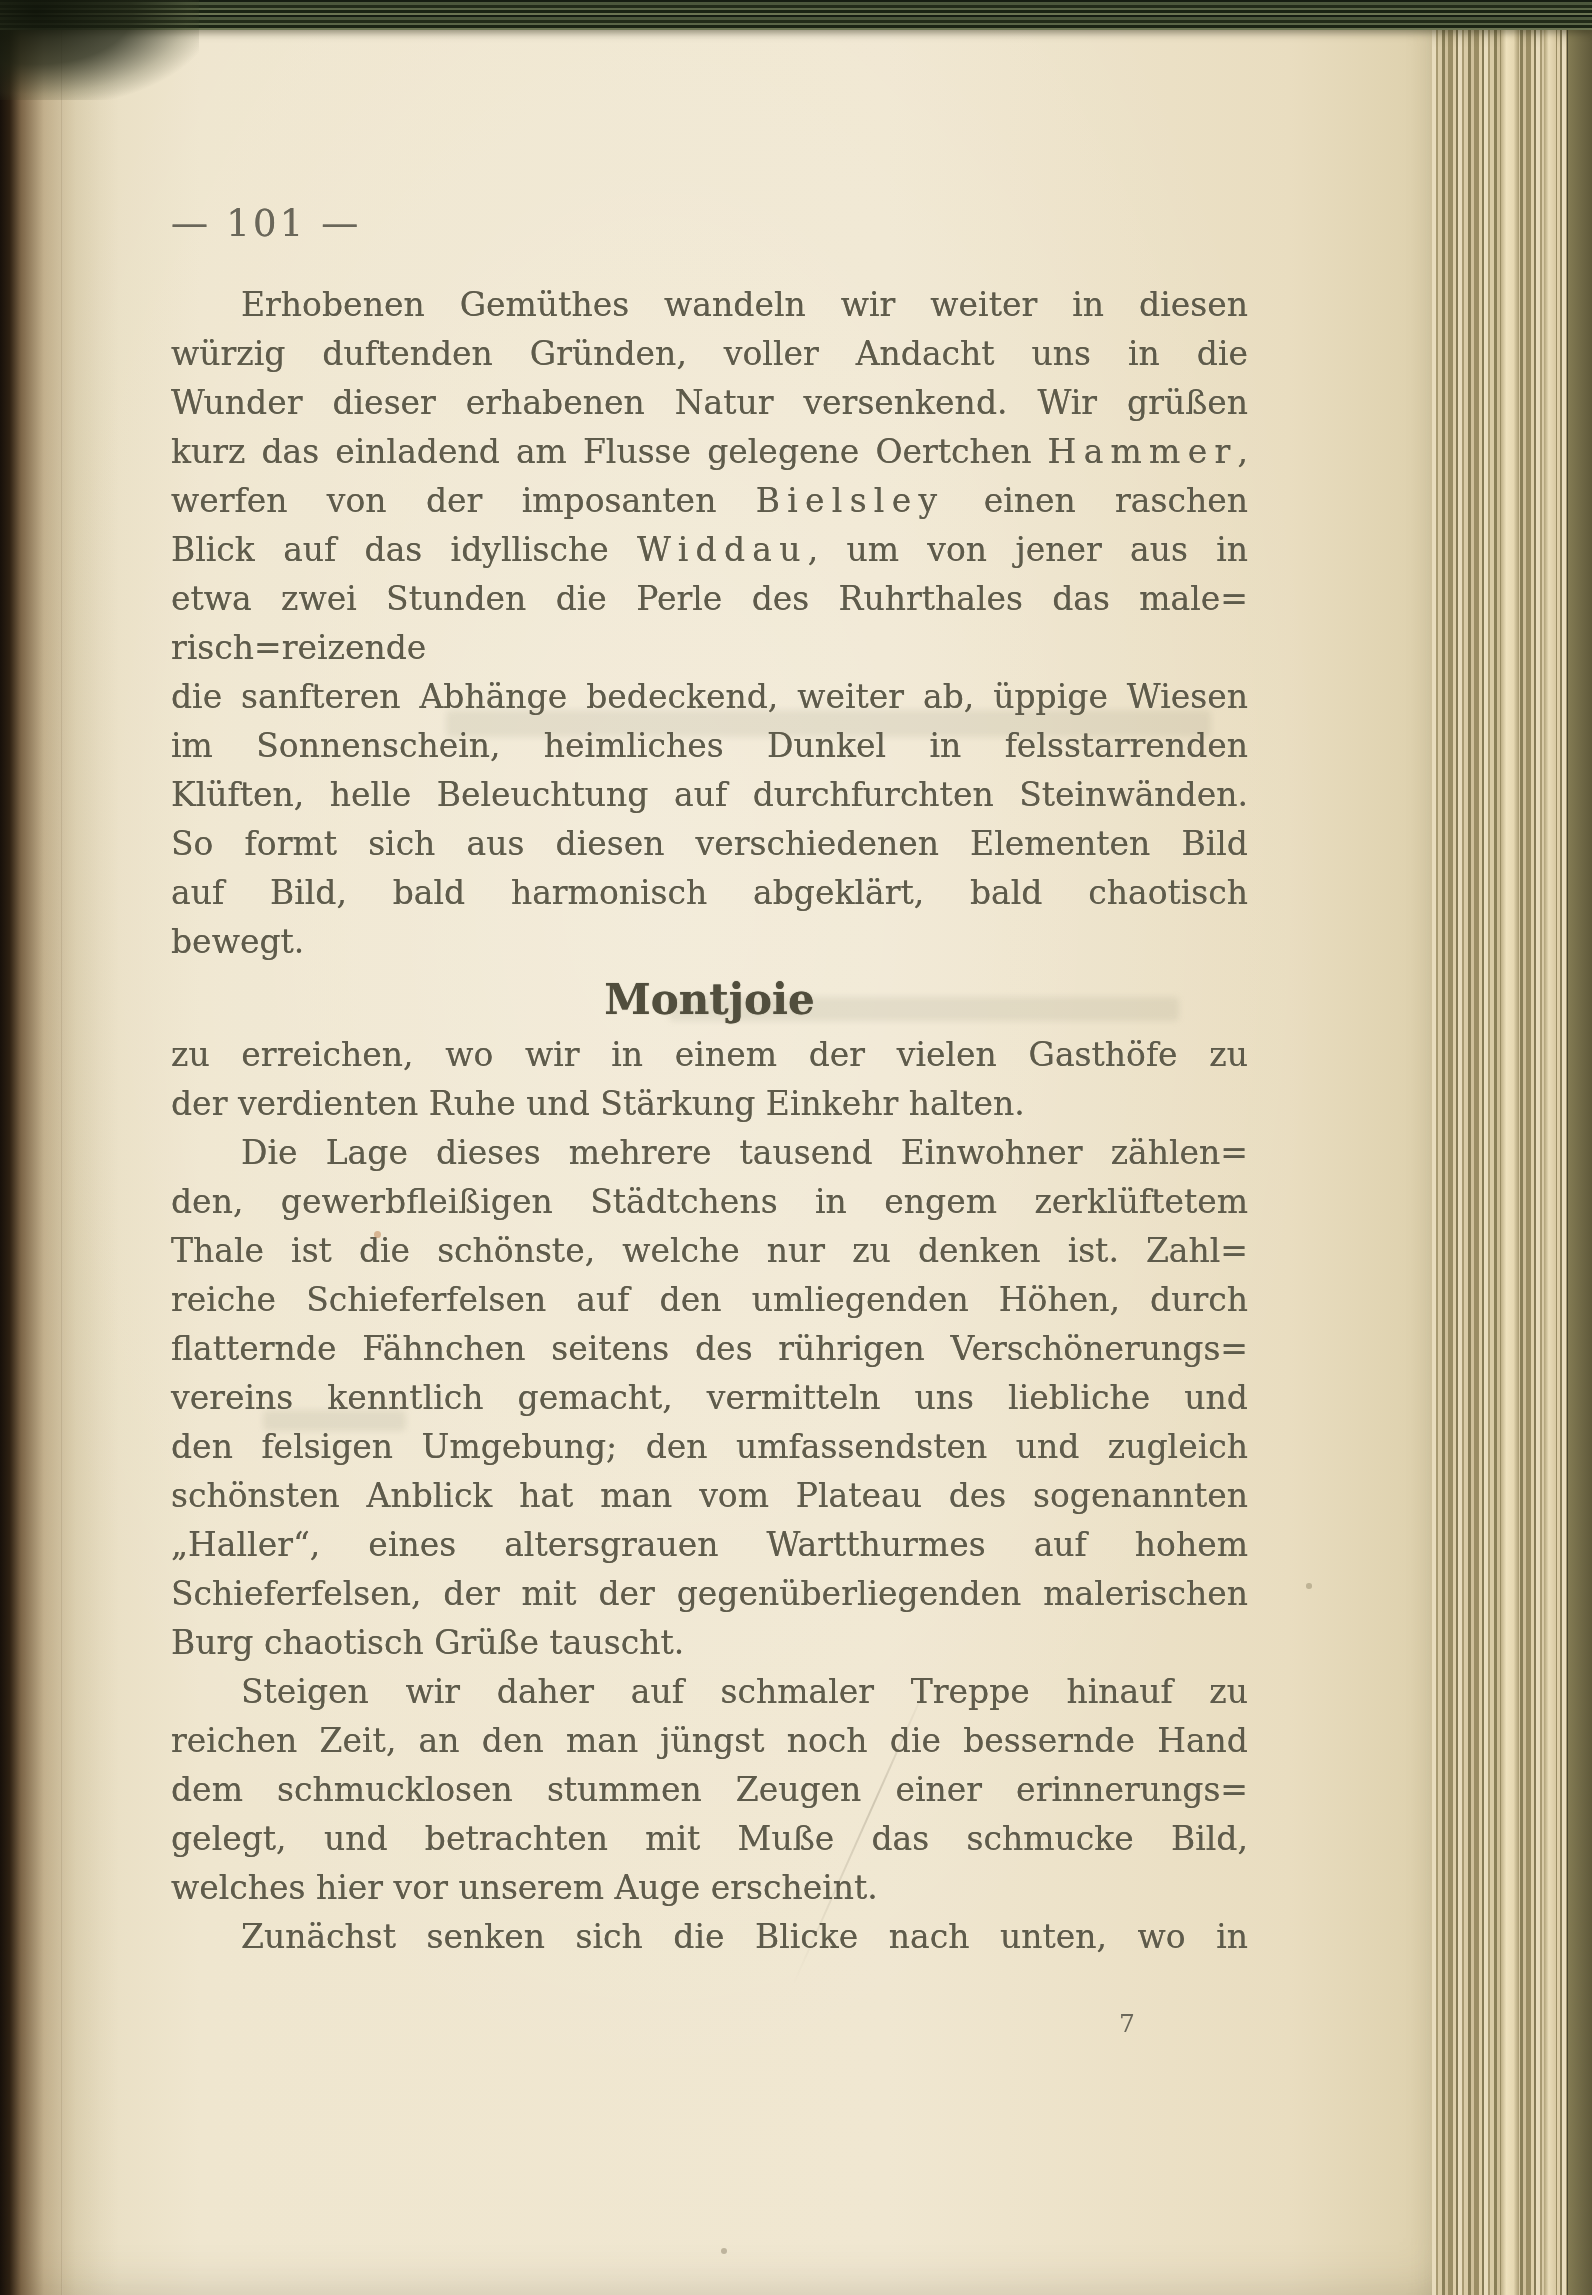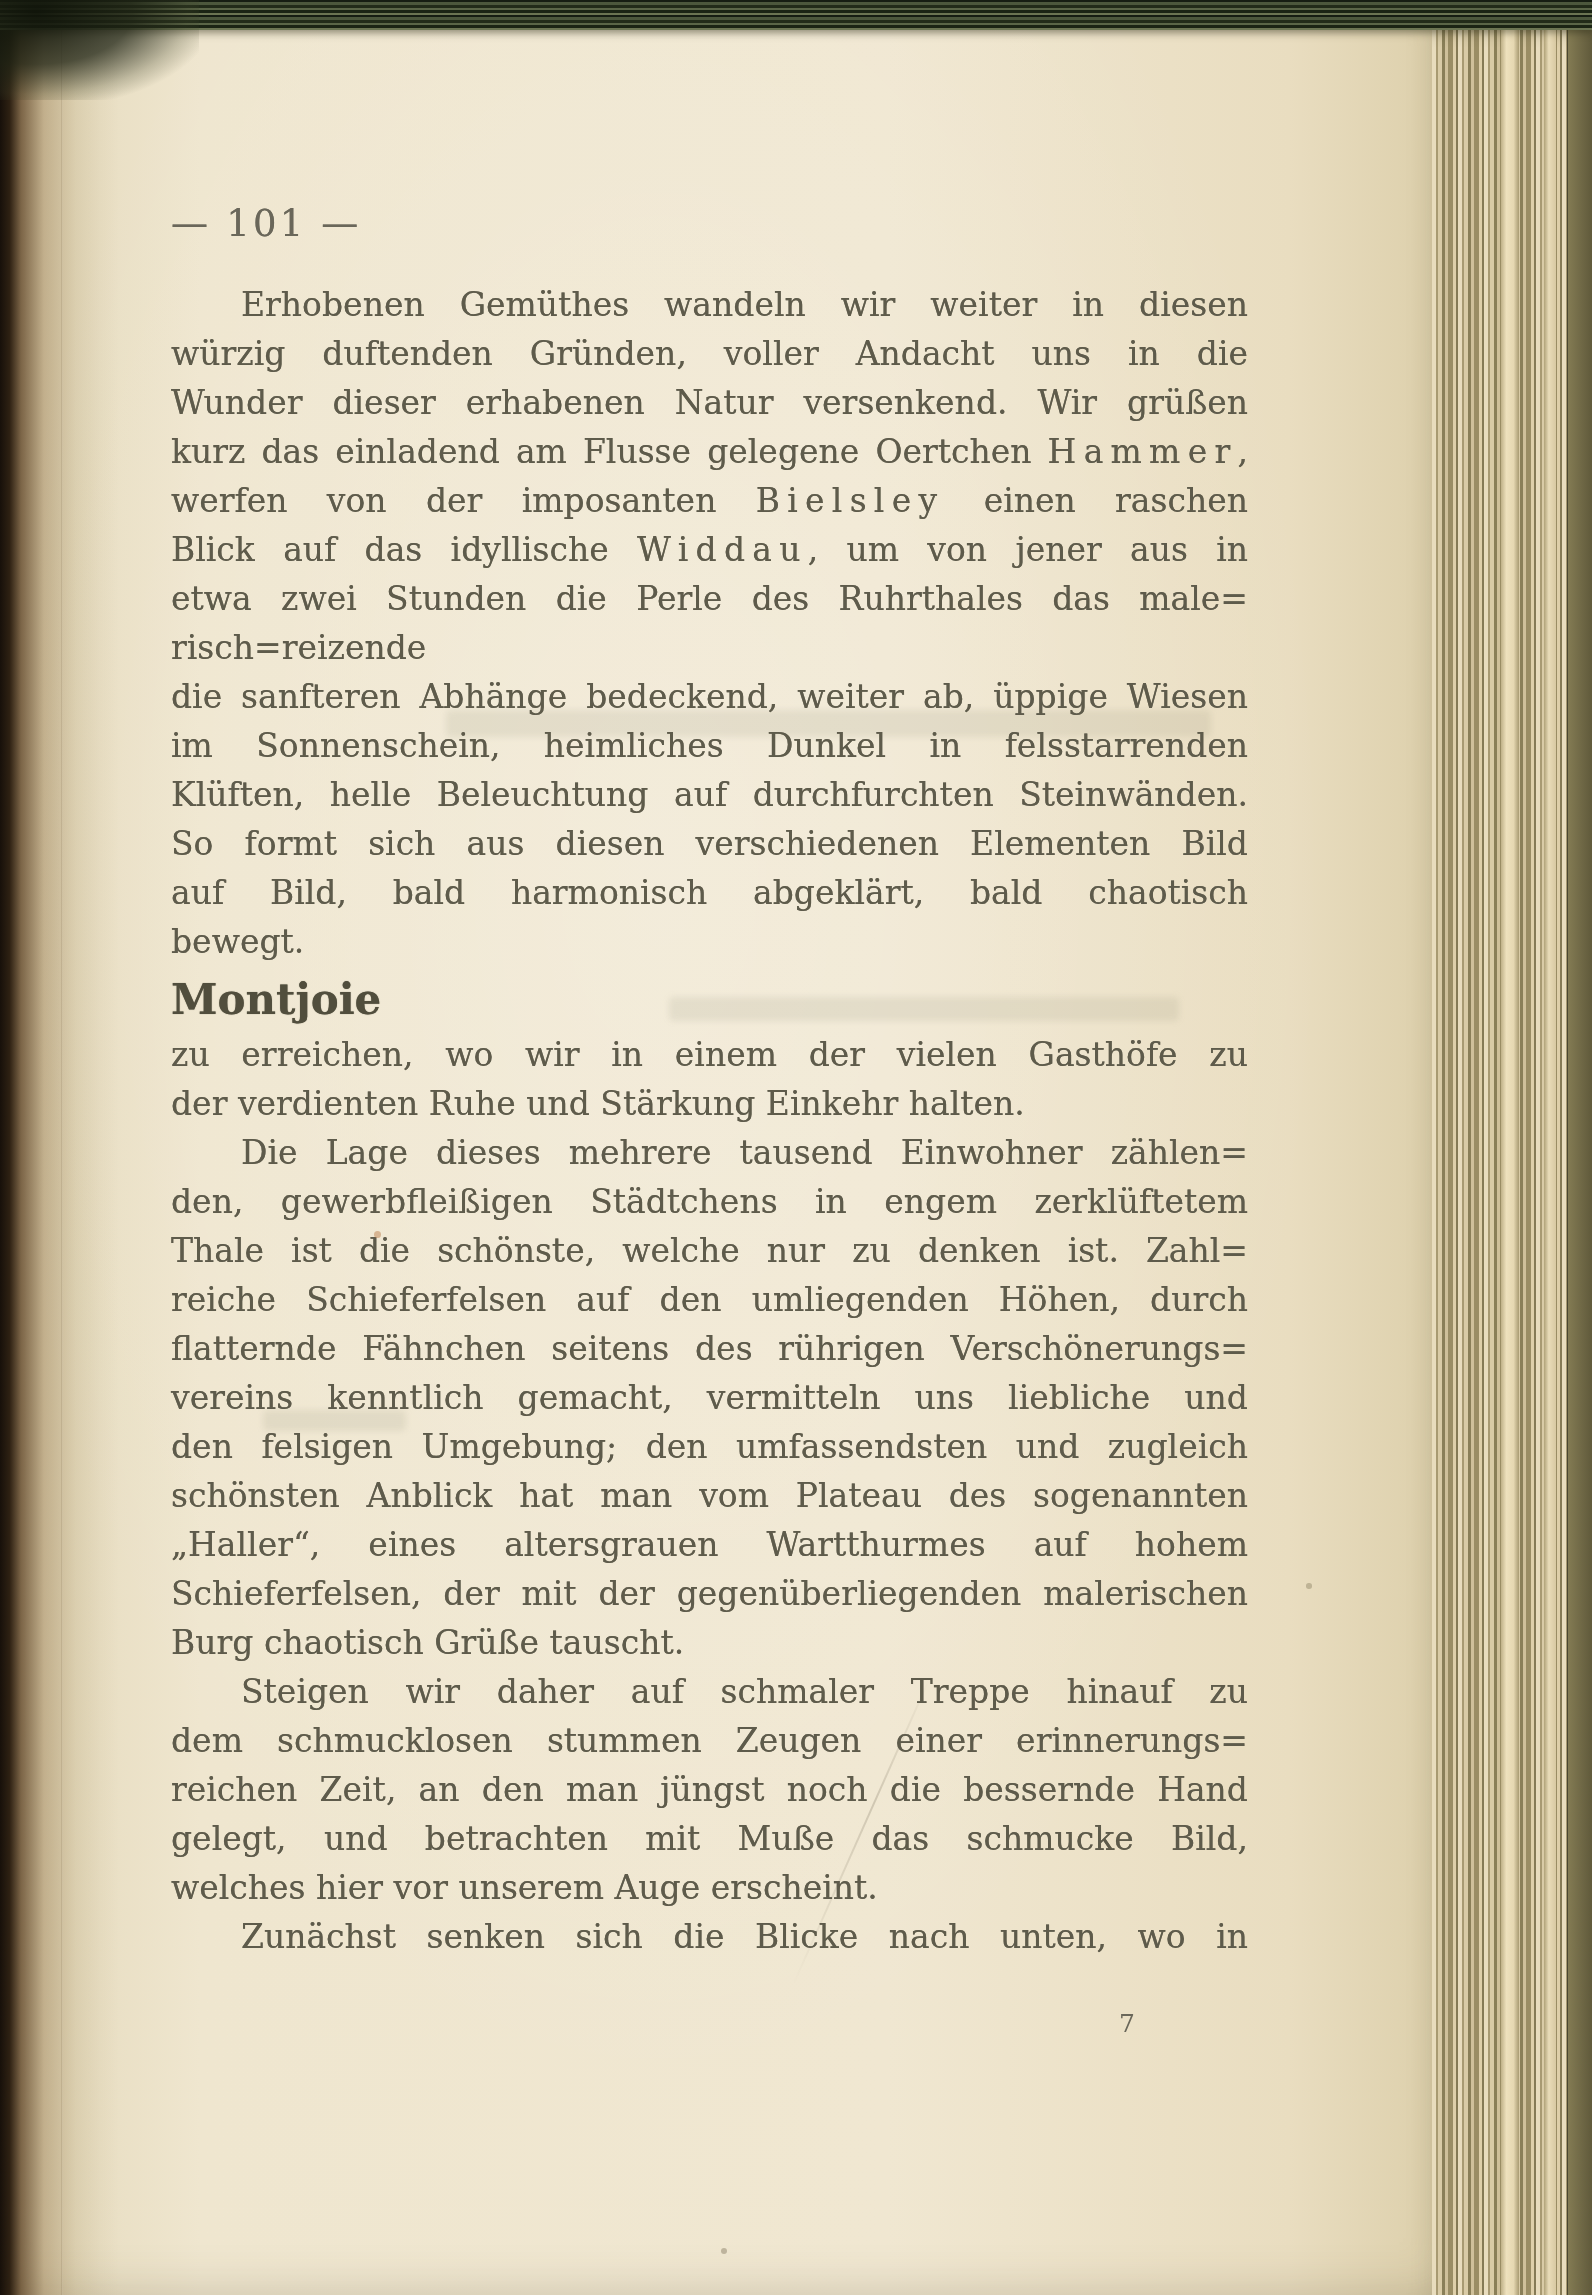--- a/index.html
+++ b/index.html
@@ -50,21 +50,21 @@
   .pagenum{position:absolute;left:171px;top:202px;width:1077px;
            font-size:37px;letter-spacing:3.2px;color:#6a675a;
            text-shadow:0 0 0.5px rgba(106,103,90,0.8);}
   .textblock{position:absolute;left:171px;top:280px;width:1077px;color:#5e5b4b;}
   .line{height:49px;line-height:49px;font-size:33px;white-space:nowrap;
         text-align:justify;text-align-last:justify;
         text-shadow:0 0 0.6px rgba(94,91,75,0.75);}
   .line.last{text-align-last:left;}
   .line.indent{padding-left:70px;}
   .sperr{letter-spacing:0.22em;}
-  .heading{height:64px;line-height:68px;text-align:left;font-size:42px;
+  .heading{height:64px;line-height:68px;text-align:center;font-size:42px;
            font-weight:bold;color:#514e3d;
            text-shadow:0 0 0.8px rgba(81,78,61,0.8);}
   .signature{position:absolute;left:1119px;top:2009px;font-size:25px;color:#6a675a;}
 
   
   .ghost{position:absolute;background:rgba(125,120,98,0.12);filter:blur(3.2px);border-radius:4.8px;}
   .ghost.g1{left:446px;top:710px;width:765px;height:27px;}
   .ghost.g2{left:669px;top:997px;width:510px;height:24px;}
   .ghost.g3{left:263px;top:1410px;width:143px;height:21px;}
   
@@ -120,22 +120,22 @@
           <div class="line"><span>flatternde Fähnchen seitens des rührigen Verschönerungs=</span></div>
           <div class="line"><span>vereins kenntlich gemacht, vermitteln uns liebliche und</span></div>
           <div class="line"><span>den felsigen Umgebung; den umfassendsten und zugleich</span></div>
           <div class="line"><span>schönsten Anblick hat man vom Plateau des sogenannten</span></div>
           <div class="line"><span>„Haller“, eines altersgrauen Wartthurmes auf hohem</span></div>
           <div class="line"><span>Schieferfelsen, der mit der gegenüberliegenden malerischen</span></div>
           <div class="line last"><span>Burg chaotisch Grüße tauscht.</span></div>
         </div>
         <div class="para">
           <div class="line indent"><span>Steigen wir daher auf schmaler Treppe hinauf zu</span></div>
+          <div class="line"><span>reichen Zeit, an den man jüngst noch die bessernde Hand</span></div>
           <div class="line"><span>dem schmucklosen stummen Zeugen einer erinnerungs=</span></div>
-          <div class="line"><span>reichen Zeit, an den man jüngst noch die bessernde Hand</span></div>
           <div class="line"><span>gelegt, und betrachten mit Muße das schmucke Bild,</span></div>
           <div class="line last"><span>welches hier vor unserem Auge erscheint.</span></div>
         </div>
         <div class="para">
           <div class="line indent"><span>Zunächst senken sich die Blicke nach unten, wo in</span></div>
         </div>
       </div>
     <div class="signature">7</div>
 
     <div class="speck s1"></div>

